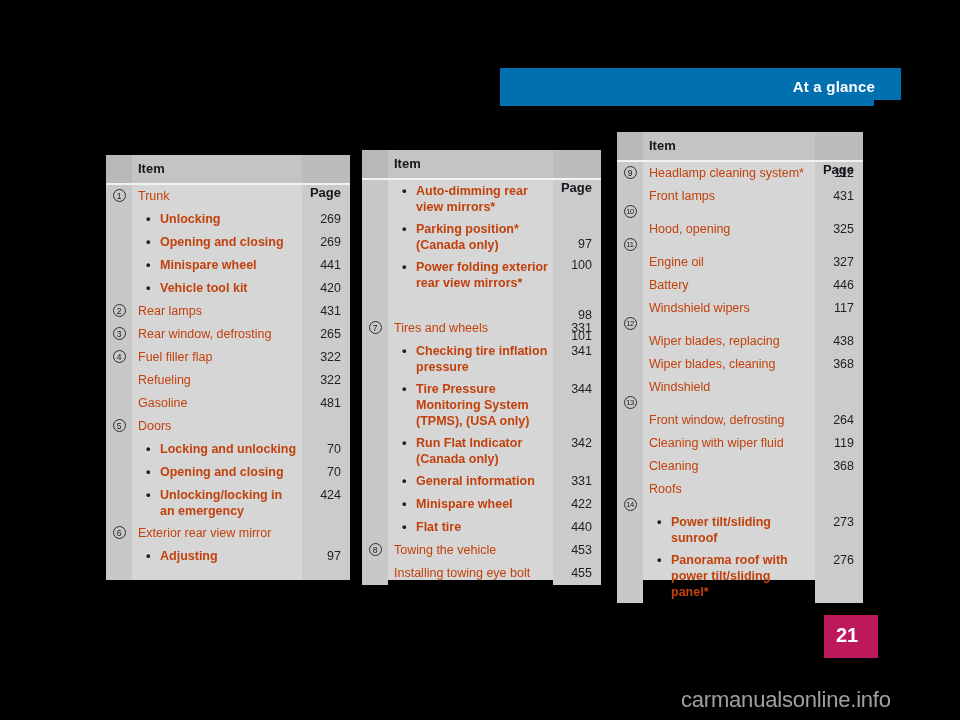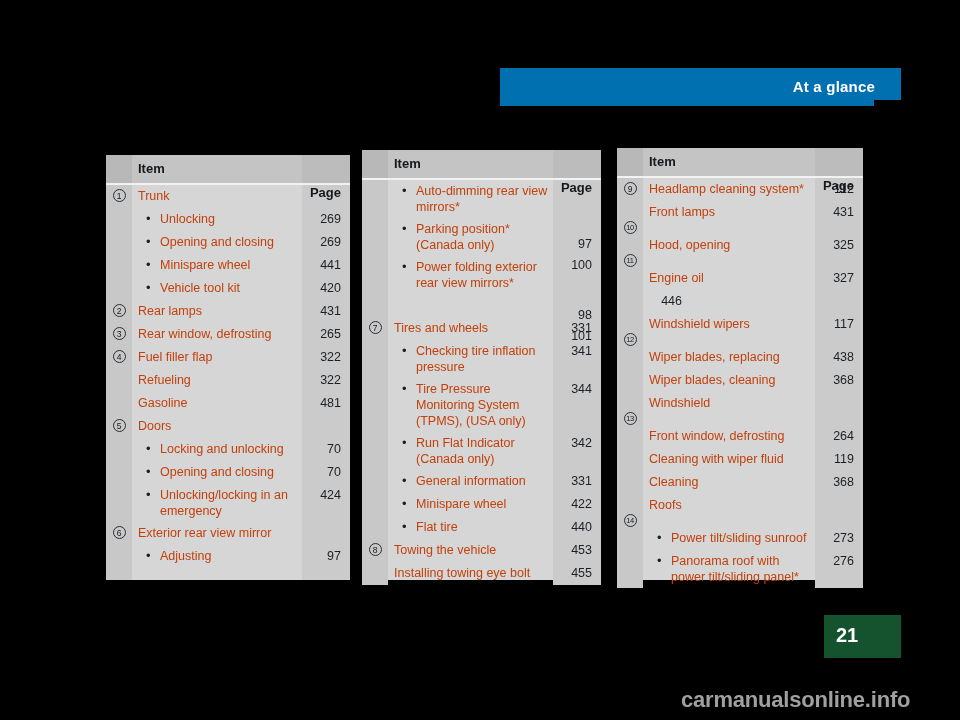--- a/index.html
+++ b/index.html
@@ -44,43 +44,42 @@
     width: 27px;
     height: 6px;
     background: #000000;
   }
 
   
   #page-badge {
     position: absolute;
     left: 824px;
     top: 615px;
-    width: 77px;
+    width: 54px;
     height: 43px;
-    background: #14532d;
+    background: #be185d;
   }
   #page-badge-number {
     position: absolute;
     left: 12px;
     top: 9px;
     color: #ffffff;
     font-size: 20px;
     font-weight: bold;
   }
 
   
   #watermark {
     position: absolute;
     left: 681px;
     top: 687px;
     color: #a0a0a0;
     font-size: 22px;
     letter-spacing: -0.2px;
     white-space: nowrap;
-    font-weight: bold;
   }
 
   
   .toc-table {
     position: absolute;
     top: 155px;
     height: 425px;
     background: #d6d6d6;      
     display: flex;
     flex-direction: column;
@@ -179,20 +178,21 @@
   .cell-label {
     flex: 1 1 auto;
     padding: 3px 4px 3px 6px;
     font-size: 12.5px;
     line-height: 16px;
     color: #c2410c;
     position: relative;
   }
   .cell-label.bulleted {
     padding-left: 28px;
+    font-weight: bold;
   }
   .cell-label.bulleted::before {
     content: "\2022";
     position: absolute;
     left: 14px;
     top: 3px;
     font-size: 13px;
     line-height: 16px;
     color: #1c2024;
   }
@@ -425,20 +425,21 @@
         <div class="cell-label">Hood, opening</div>
         <div class="cell-page">325</div>
       </div>
       <div class="row">
         <div class="cell-num"></div>
         <div class="cell-label">Engine oil</div>
         <div class="cell-page">327</div>
       </div>
       <div class="row">
         <div class="cell-num"></div>
+        <div class="cell-label">Battery</div>
         <div class="cell-page">446</div>
       </div>
       <div class="row">
         <div class="cell-num"><span class="circ two">12</span></div>
         <div class="cell-label">Windshield wipers</div>
         <div class="cell-page">117</div>
       </div>
       <div class="row">
         <div class="cell-num"></div>
         <div class="cell-label">Wiper blades, replacing</div>

